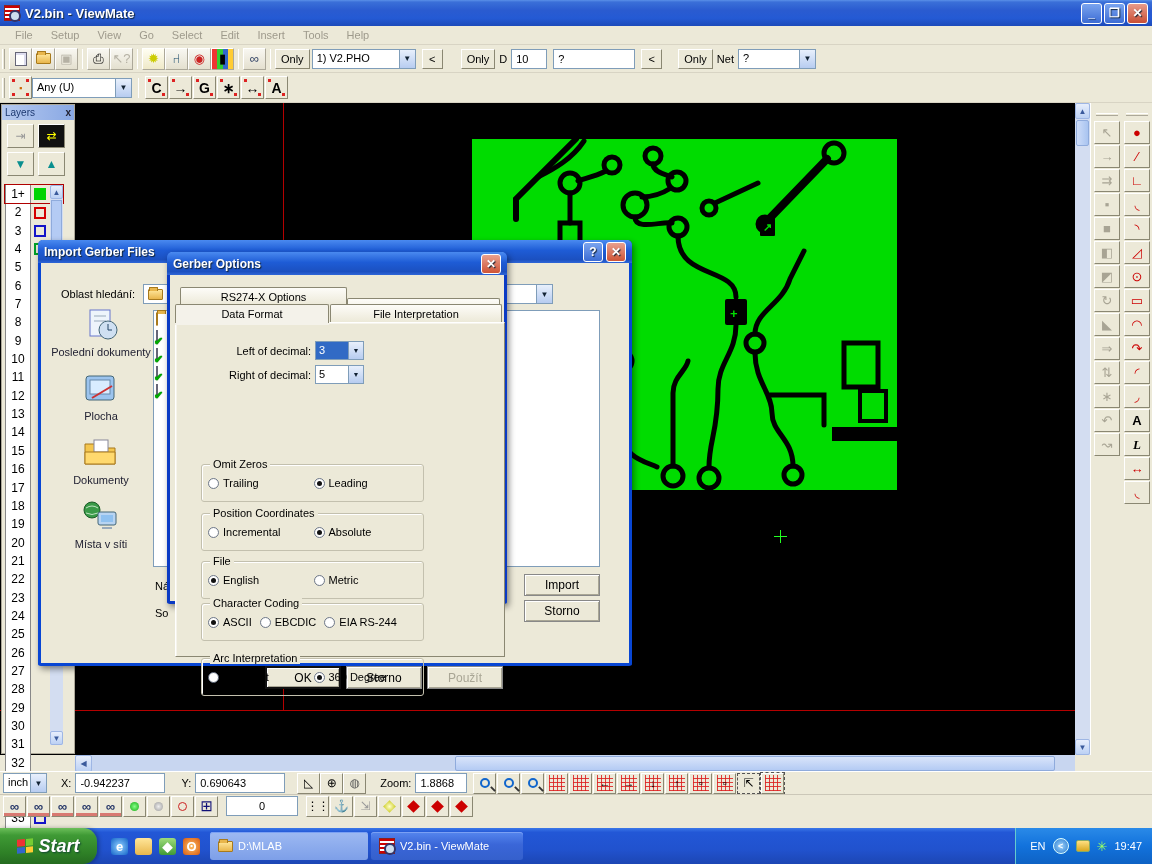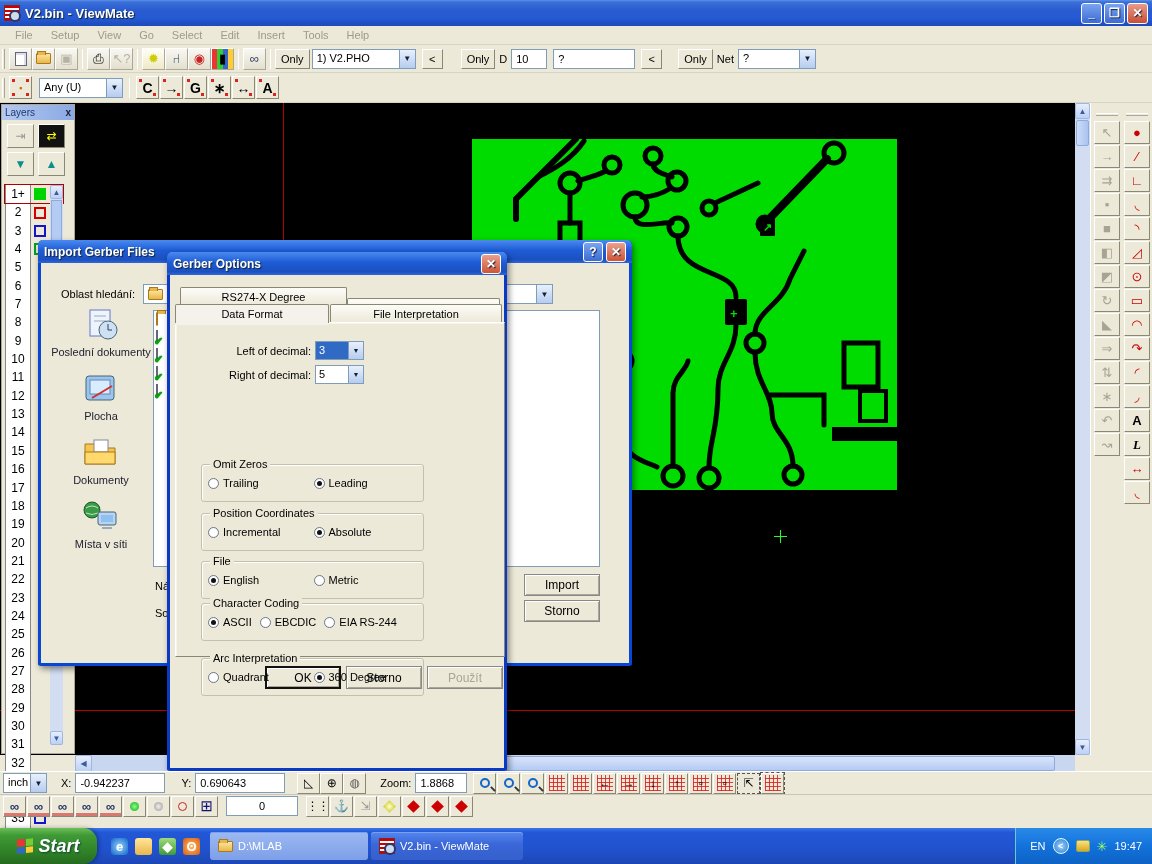--- a/index.html
+++ b/index.html
@@ -220,21 +220,21 @@
 
   <div id="toolbar2" class="toolrow">
     <span class="grip"></span>
     <span class="lbtn">
         <i class="tl"></i>
         <i class="br"></i>
         <i class="tr"></i>
         <i class="bl"></i>
         <span style="color:#c60;font-size:9px">▪</span>
       </span>
-    <span class="combo" style="width:84px;margin-left:7px">
+    <span class="combo" style="width:100px;margin-left:0">
       <span class="val">Any    (U)</span>
       <span class="drop">▼</span>
     </span>
     <span class="tsep" style="margin:0 6px"></span>
     <span id="letterbtns" style="display:flex;gap:1px">
         <span class="lbtn">
           <i class="tl"></i>
           <i class="br"></i>
           <span>C</span>
         </span>
@@ -599,29 +599,29 @@
         <div class="fitem"><span class="minipage" style="width:13px;height:14px"></span><span class="chk">✔</span></div>
         <div class="fitem"><span class="minipage" style="width:13px;height:14px"></span><span class="chk">✔</span></div>
         <div class="fitem"><span class="minipage" style="width:13px;height:14px"></span><span class="chk">✔</span></div>
       </div>
     <div class="abs" style="left:114px;top:340px">Ná</div>
     <div class="abs" style="left:114px;top:367px">So</div>
     <div class="cbtn abs" style="left:483px;top:334px;width:76px;height:22px">Import</div>
     <div class="cbtn abs" style="left:483px;top:360px;width:76px;height:22px">Storno</div>
   </div>
 
-  <div class="dlg" id="gerber-dlg" style="left:167px;top:252px;width:340px;height:519px;border-color:#0a3ac4">
+  <div class="dlg" id="gerber-dlg" style="left:167px;top:252px;width:340px;height:352px;border-color:#0a3ac4">
     <div class="dlg-title">
       <span>Gerber Options</span>
       <span class="tbx">
         <span class="tb-ico close">✕</span>
       </span>
     </div>
     <div class="tab" style="left:10px;top:35px;width:167px">
-        <span>RS274-X Degree</span>
+        <span>RS274-X Options</span>
       </div>
     <div class="tab" style="left:177px;top:46px;width:153px">
         <span>Auto Features</span>
       </div>
     <div class="tab active" style="left:5px;top:52px;width:154px">
         <span>Data Format</span>
       </div>
     <div class="tab" style="left:160px;top:52px;width:172px">
         <span>File Interpretation</span>
       </div>

